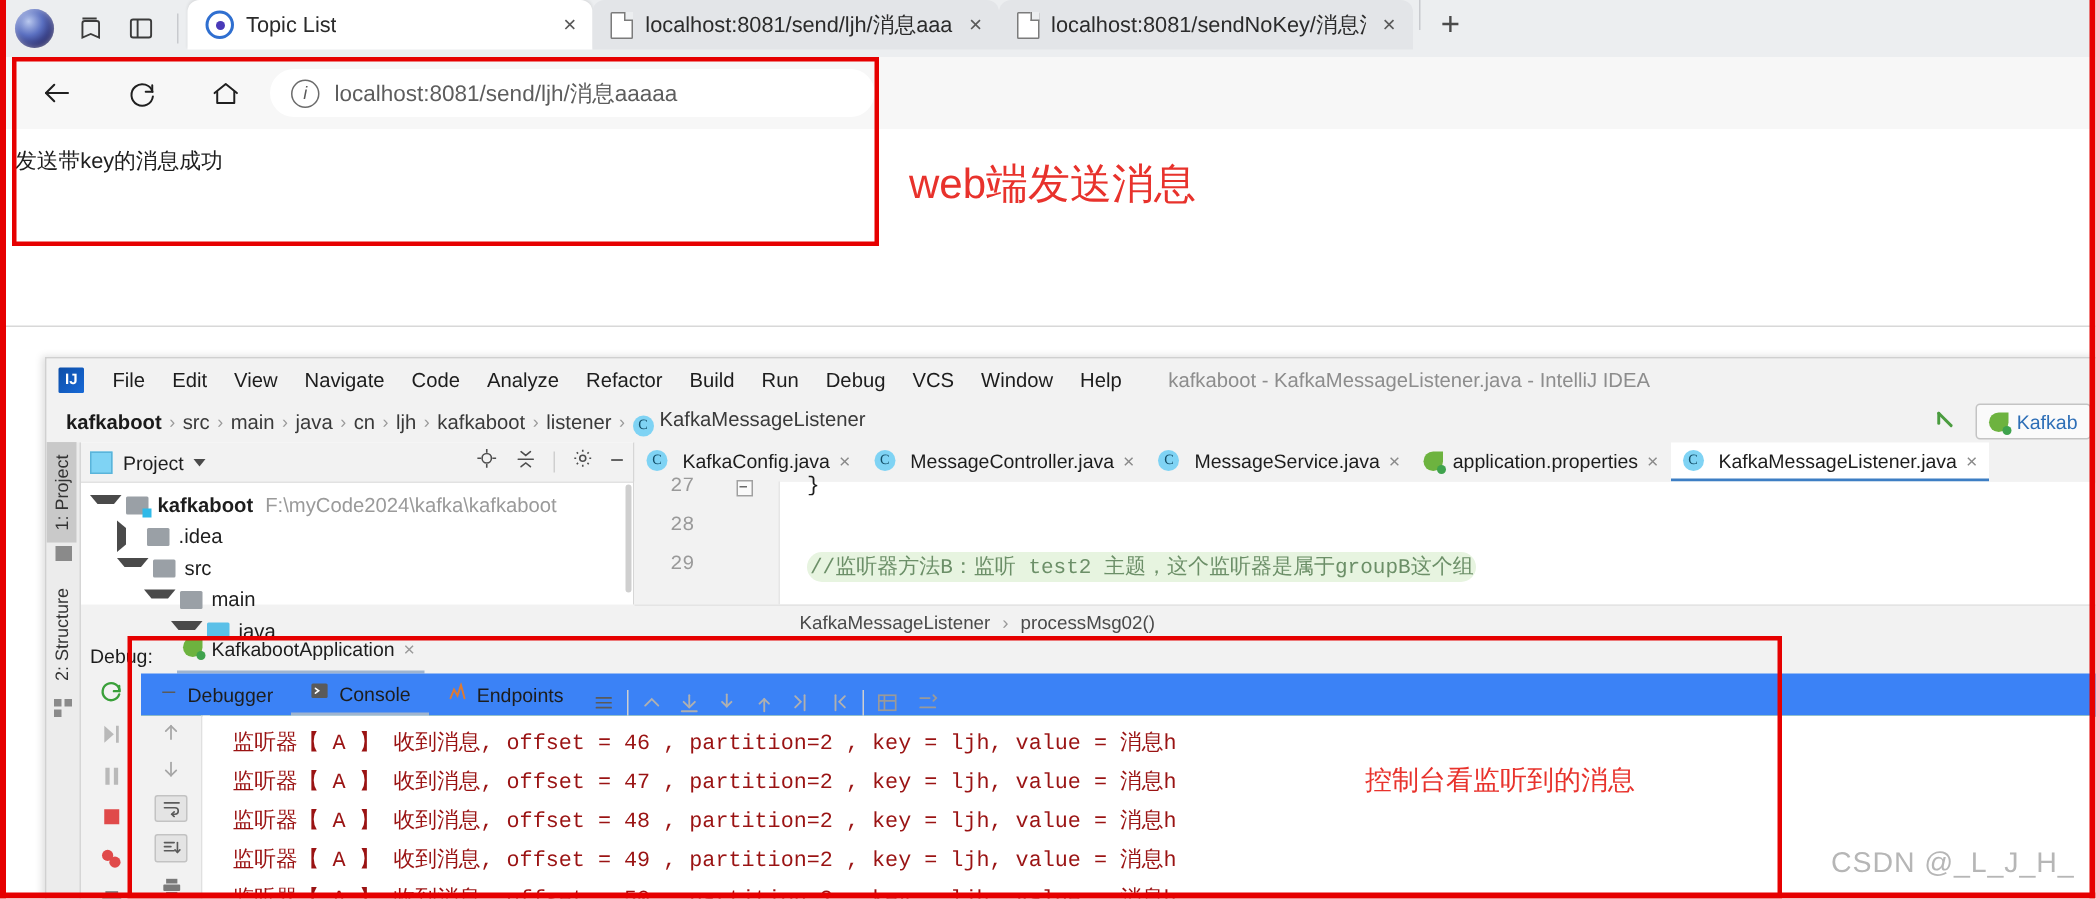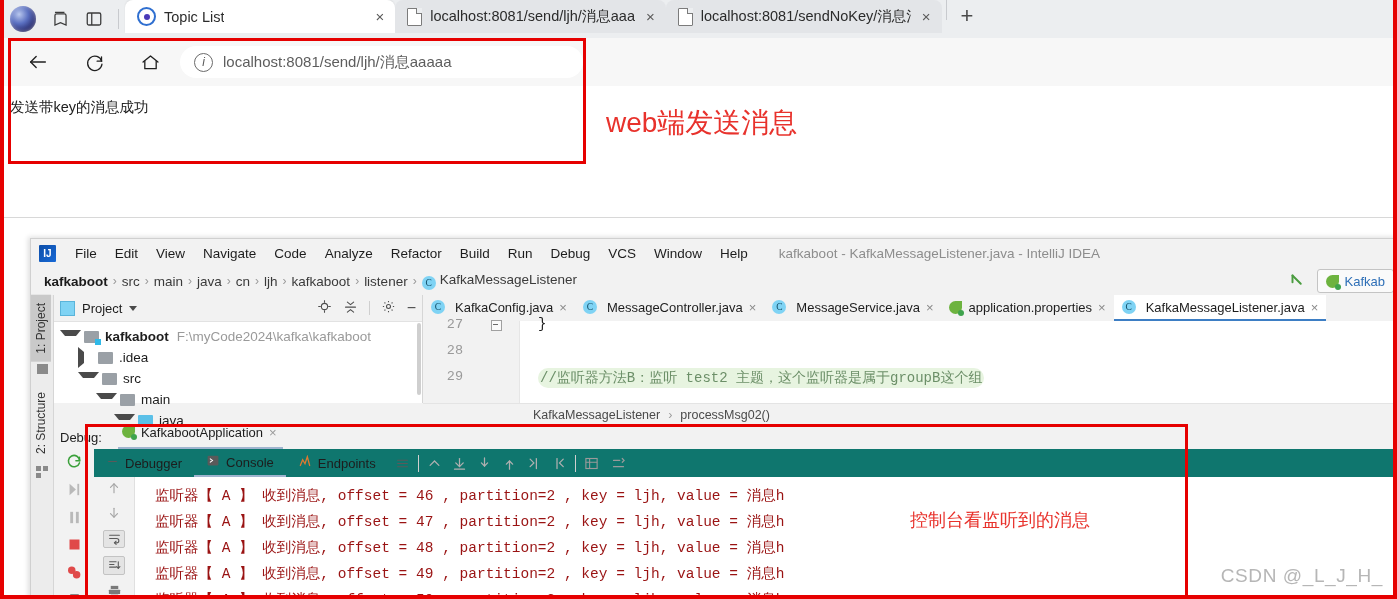--- a/index.html
+++ b/index.html
@@ -190,22 +190,22 @@
   .dbg-tab{
     display:flex;gap:6px;font-size:13px;color:#1d1d1d;height:24px;
     border-bottom:2px solid #9fb4cf;padding:0 6px 0 4px;box-sizing:border-box;
   }
   #debug-toolbar-left{
     position:absolute;left:0;top:24px;width:40px;bottom:0;background:#f2f2f2;
     display:flex;flex-direction:column;align-items:center;padding-top:4px;gap:11px;
   }
   .dbtn{width:18px;height:18px;display:flex;align-items:center;justify-content:center;}
   #debug-subtabs{
-    position:absolute;left:40px;top:24px;right:0;height:28px;background:#0f766e;
-    display:flex;align-items:center;gap:0;border-bottom:1px solid #15803d;
+    position:absolute;left:40px;top:24px;right:0;height:28px;background:#3b82f6;
+    display:flex;align-items:flex-end;gap:0;border-bottom:1px solid #15803d;
   }
   .sub-tab{display:flex;align-items:center;gap:6px;font-size:13px;color:#1d1d1d;padding:0 12px;height:28px;box-sizing:border-box;}
   .sub-tab.sel{border-bottom:2px solid #9fb4cf;font-weight:normal;}
   .sub-sep{width:1px;height:17px;background:#cfcfcf;margin:0 7px;}
   .tb-ico{width:17px;height:17px;display:flex;align-items:center;justify-content:center;color:#9a9a9a;}
   .tb-ico.on{color:#5a5a5a;}
 
   #console-gutter{
     position:absolute;left:40px;top:52px;width:40px;bottom:0;background:#f2f2f2;
     display:flex;flex-direction:column;align-items:center;padding-top:3px;gap:8px;border-right:1px solid #e0e0e0;

